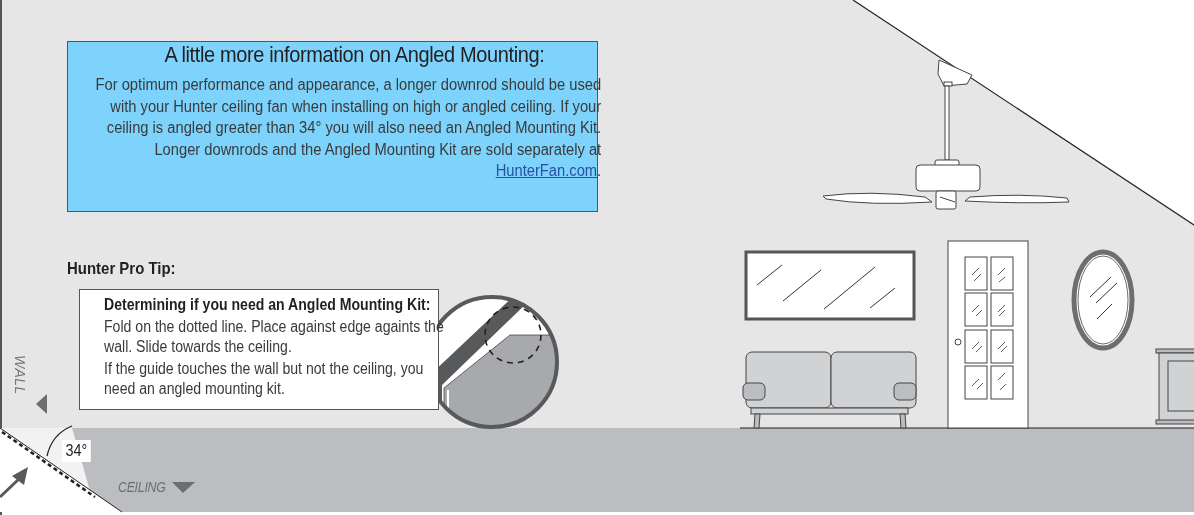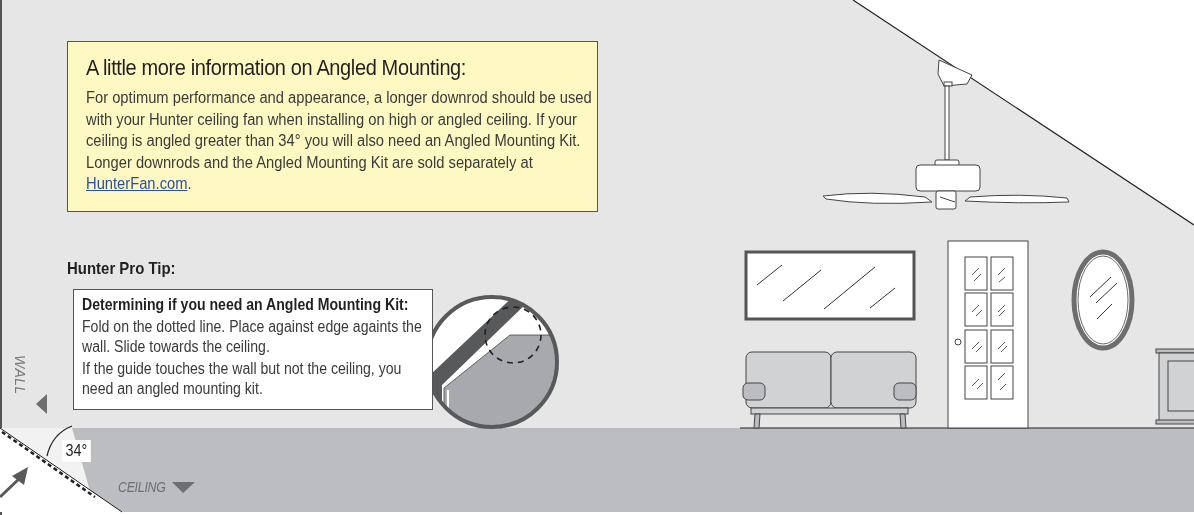--- a/index.html
+++ b/index.html
@@ -1,23 +1,23 @@
 <!DOCTYPE html>
 <html><head>
 <meta charset="utf-8">
 <style>
   html, body { margin:0; padding:0; }
   body { width:1194px; height:515px; position:relative; overflow:hidden; background:#ffffff; font-family:"Liberation Sans", sans-serif; }
   .scene { position:absolute; left:0; top:0; width:1194px; height:515px; }
-  .info-box { position:absolute; left:67px; top:41px; width:531px; height:171px; background:#fef9c3; border:1.5px solid #555; box-sizing:border-box; padding:14px 18px 0 18px; }
+  .info-box { position:absolute; left:67px; top:41px; width:531px; height:171px; background:#7dd3fc; border:1.5px solid #555; box-sizing:border-box; padding:1px 18px 0 18px;text-align:right; }
   .info-title { font-size:21.5px; color:#231f20; letter-spacing:-0.4px; margin:0 0 6px 0; transform:scaleX(0.93); transform-origin:left; white-space:nowrap; }
   .info-body { font-size:16px; line-height:21.5px; color:#3a3a3a; transform:scaleX(0.92); transform-origin:left; width:560px; }
   .info-body a { color:#2b4fa3; text-decoration:underline; }
   .tip-heading { position:absolute; left:67px; top:259px; font-size:17px; font-weight:bold; color:#231f20; transform:scaleX(0.88); transform-origin:left; white-space:nowrap; }
-  .tip-box { position:absolute; left:73px; top:289px; width:360px; height:121px; background:#fff; border:1.5px solid #555; box-sizing:border-box; padding:6px 8px; }
+  .tip-box { position:absolute; left:79px; top:289px; width:360px; height:121px; background:#fff; border:1.5px solid #555; box-sizing:border-box; padding:6px 24px; }
   .tip-title { font-size:16px; font-weight:bold; color:#231f20; transform:scaleX(0.88); transform-origin:left; white-space:nowrap; margin-bottom:3px; }
   .tip-p { font-size:16px; line-height:20px; color:#3a3a3a; transform:scaleX(0.88); transform-origin:left; width:400px; margin:0 0 2px 0; }
   .label-wall { position:absolute; left:28px; top:355px; font-size:14px; font-style:italic; color:#777; transform:rotate(90deg); transform-origin:left top; letter-spacing:0.5px; }
   .label-ceiling { position:absolute; left:118px; top:479px; font-size:14.5px; font-style:italic; color:#6d6e70; transform:scaleX(0.85); transform-origin:left; letter-spacing:-0.3px; }
   .angle-label { position:absolute; left:62px; top:440px; background:#fff; font-size:16px; color:#231f20; padding:2px 4px; transform:scaleX(0.9); transform-origin:left; }
 </style>
 </head>
 <body>
 
 <svg class="scene" width="1194" height="515" viewBox="0 0 1194 515">

